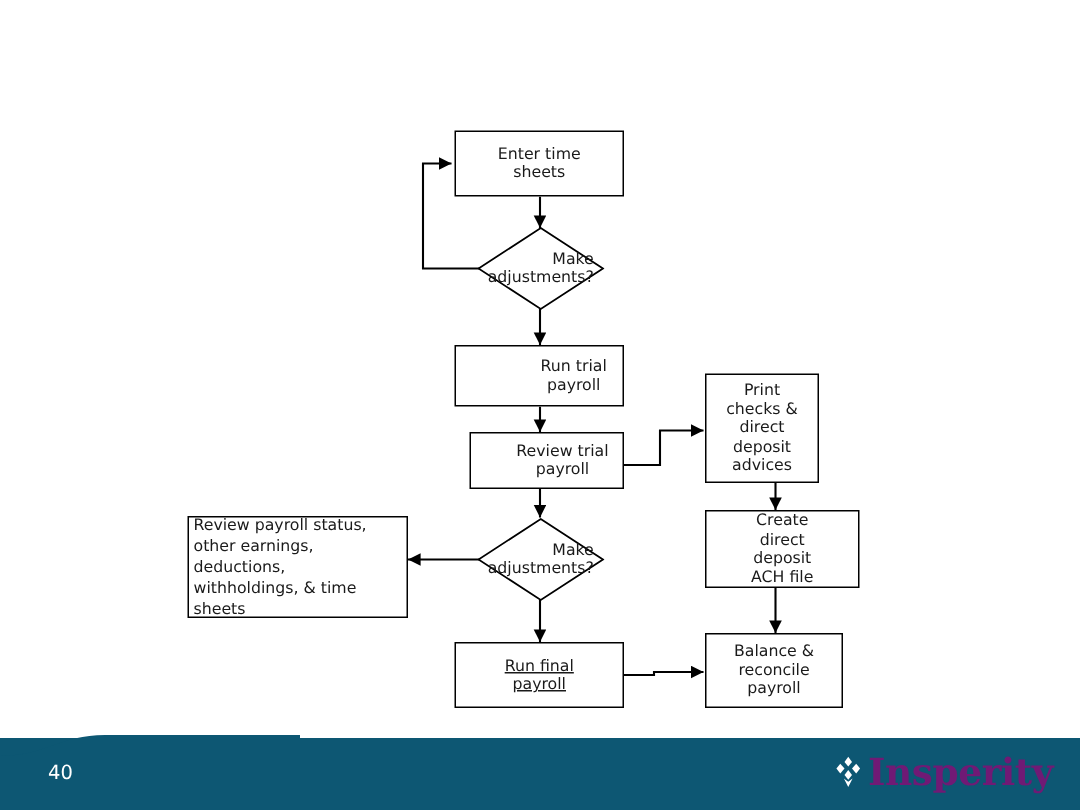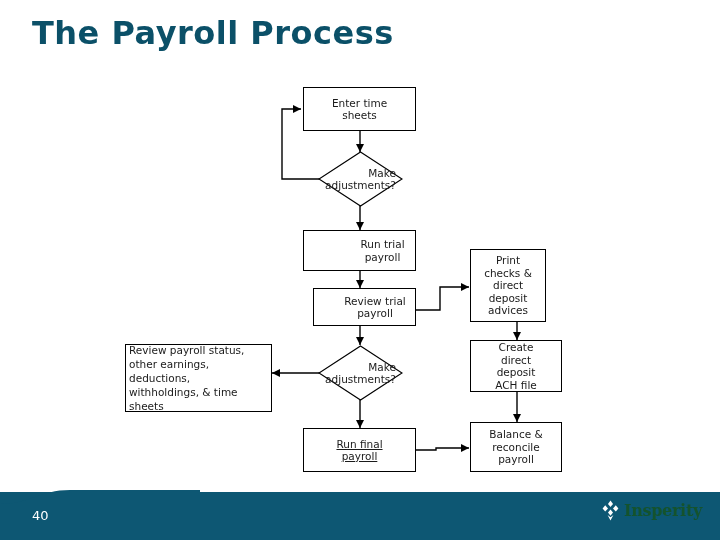--- a/index.html
+++ b/index.html
@@ -58,23 +58,23 @@
     top: 500px;
     display: flex;
     align-items: center;
     gap: 5px;
   }
   #logo-mark {
     width: 17px;
     height: 21px;
   }
   #logo-text {
-    font-size: 16px;
+    font-size: 25px;
     font-weight: bold;
-    color: #14532d;
+    color: #701a75;
     font-family: "DejaVu Serif", serif;
     letter-spacing: -0.3px;
   }
   
   #chart {
     position: absolute;
     left: 0;
     top: 0;
     width: 720px;
     height: 540px;
@@ -120,21 +120,20 @@
     font-size: 10.5px;
     line-height: 12.5px;
     color: #1a1a1a;
   }
 </style>
 </head>
 <body>
 
 <div id="slide">
 
-  <div id="title">The Payroll Process</div>
 
   <div id="chart">
 
     <svg width="720" height="540" style="position:absolute;left:0;top:0;">
       <defs>
         <marker id="arrow" markerWidth="8" markerHeight="8" refX="6" refY="3" orient="auto">
           <path d="M0,0 L6,3 L0,6 z" fill="#000000"></path>
         </marker>
       </defs>
       <g stroke="#000000" stroke-width="1.4" fill="none">
@@ -208,21 +207,21 @@
     </div>
 
     <div class="node" style="left:470px; top:249px; width:76px; height:73px;">
       <span style="white-space:pre-line;">Print
 checks &amp;
 direct
 deposit
 advices</span>
     </div>
 
-    <div class="node" style="left:470px; top:340px; width:92px; height:52px;">
+    <div class="node" style="left:470px; top:340px; width:103px; height:52px;">
       <span style="white-space:pre-line;">Create
 direct
 deposit
 ACH file</span>
     </div>
 
     <div class="node" style="left:470px; top:422px; width:92px; height:50px;justify-content:center;">
       <span style="white-space:pre-line;">Balance &amp;
 reconcile
 payroll</span>

